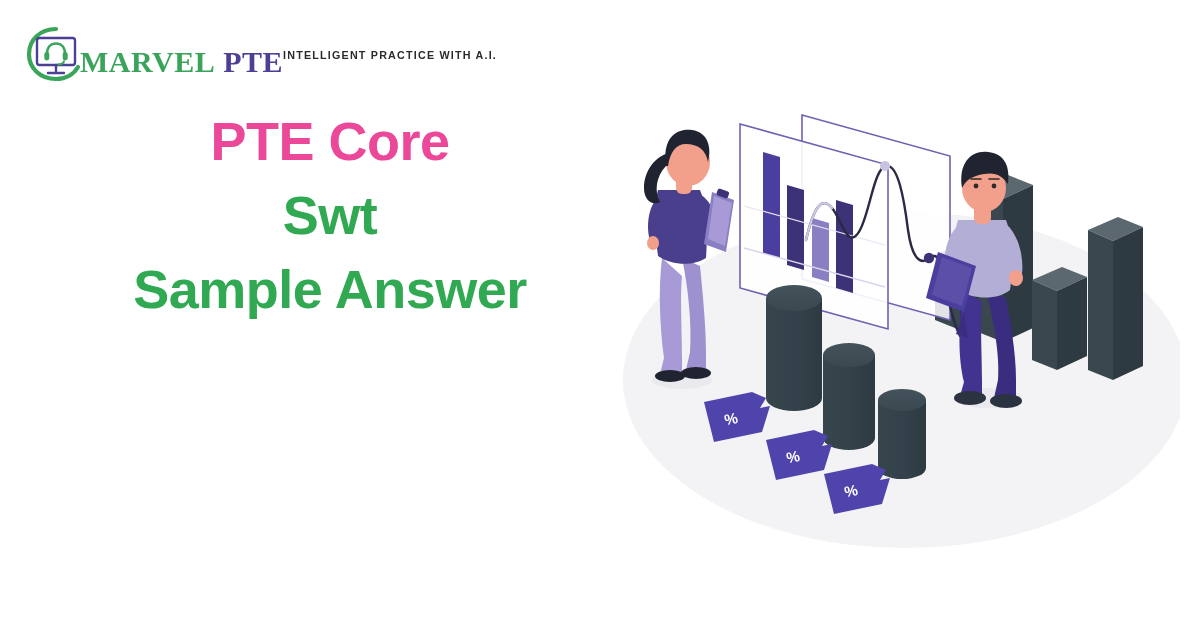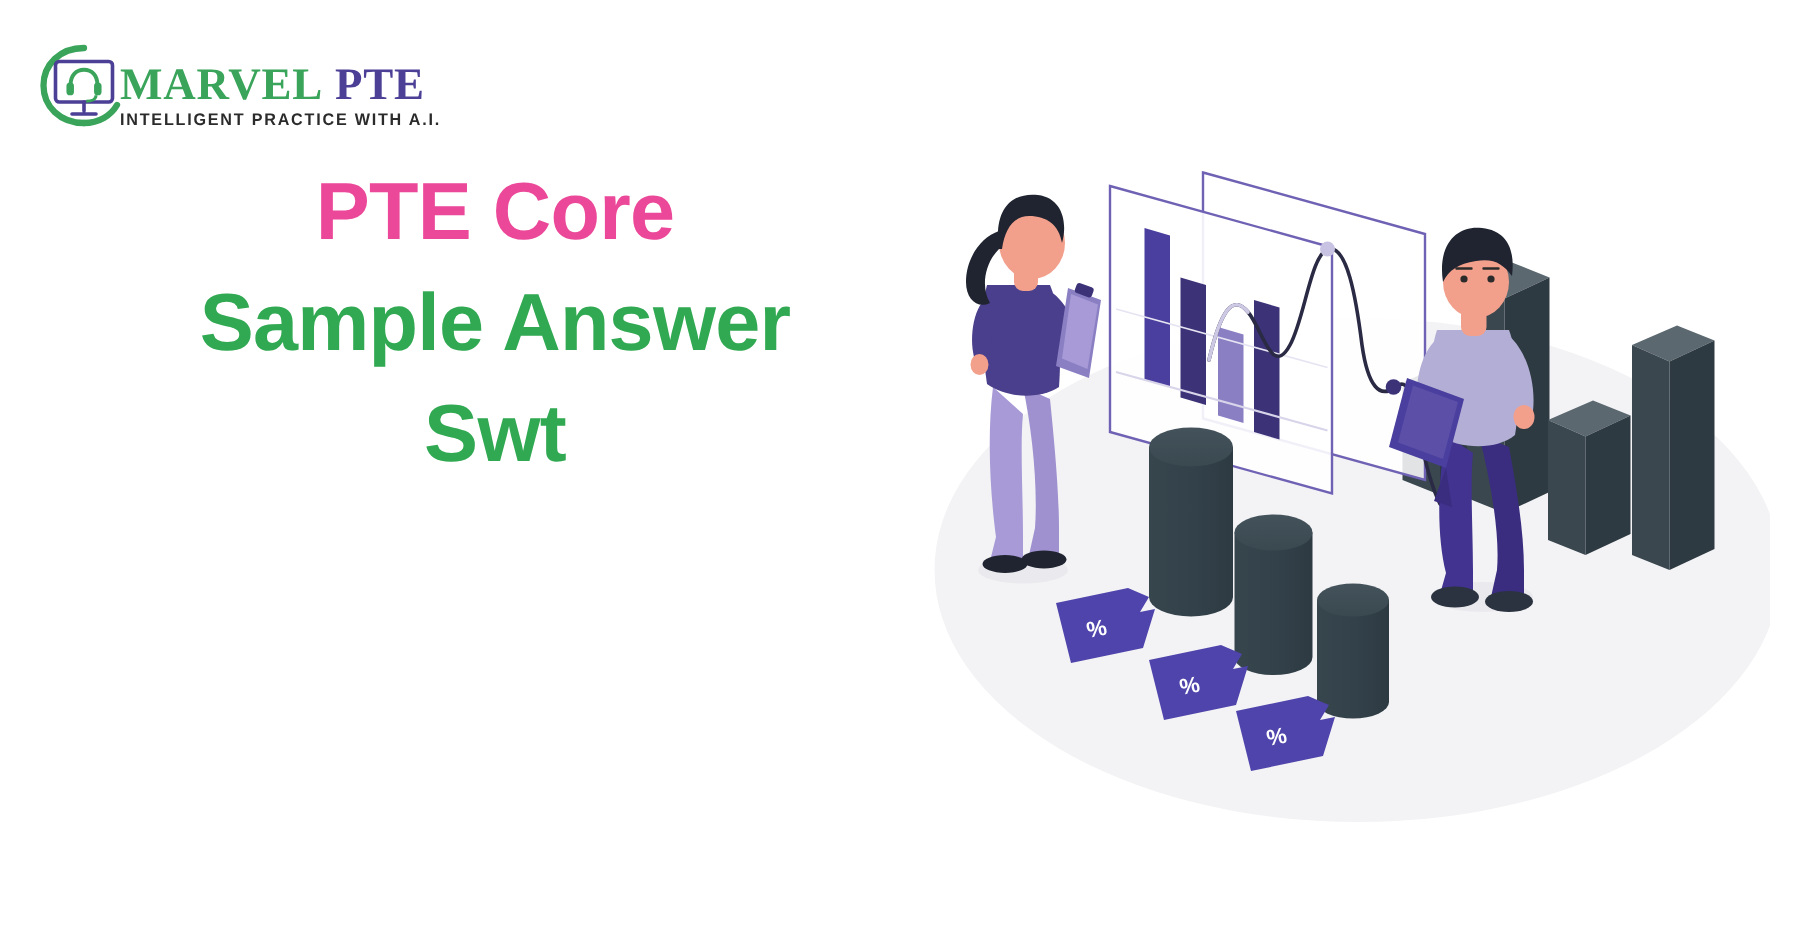--- a/index.html
+++ b/index.html
@@ -12,21 +12,21 @@
   }
 
   
   #brand-logo {
     position:absolute;
     left:26px; top:26px;
     display:flex; align-items:center;
     gap:0px;
   }
   #brand-mark { width:58px; height:56px; flex:0 0 58px; }
-  #brand-text { display:flex; flex-direction:column; margin-left:-4px;margin-top:16px; }
+  #brand-text { display:flex; flex-direction:row; margin-left:-4px;margin-top:16px; }
   #brand-wordmark {
     font-family:"Liberation Serif", serif;
     font-weight:bold;
     font-size:30px;
     line-height:30px;
     letter-spacing:0.5px;
     white-space:nowrap;
   }
   .wm-green { color:#3aa45b; }
   .wm-purple { color:#4b3f96; }
@@ -88,22 +88,22 @@
   <div id="brand-text">
     <div id="brand-wordmark">
       <span class="wm-green">MARVEL</span><span>&nbsp;</span><span class="wm-purple">PTE</span>
     </div>
     <div id="brand-tagline">INTELLIGENT PRACTICE WITH A.I.</div>
   </div>
 </div>
 
 <div id="headline-block">
   <div class="headline-line" id="headline-primary">PTE Core</div>
+  <div class="headline-line headline-accent">Swt</div>
   <div class="headline-line headline-accent">Sample Answer</div>
-  <div class="headline-line headline-accent">Swt</div>
 </div>
 
 <div id="illustration">
   <svg viewBox="0 0 560 470" xmlns="http://www.w3.org/2000/svg">
     <defs>
       <linearGradient id="cylTop" x1="0" y1="0" x2="0" y2="1">
         <stop offset="0%" stop-color="#44535b"></stop>
           <stop offset="100%" stop-color="#3a4850"></stop>
       </linearGradient>
       <linearGradient id="cylBody" x1="0" y1="0" x2="1" y2="0">

